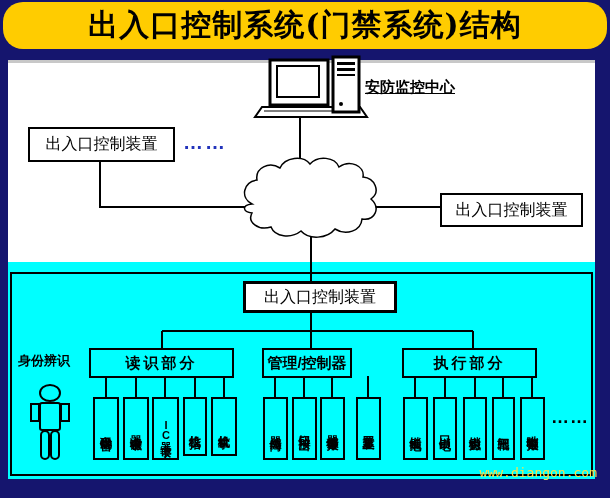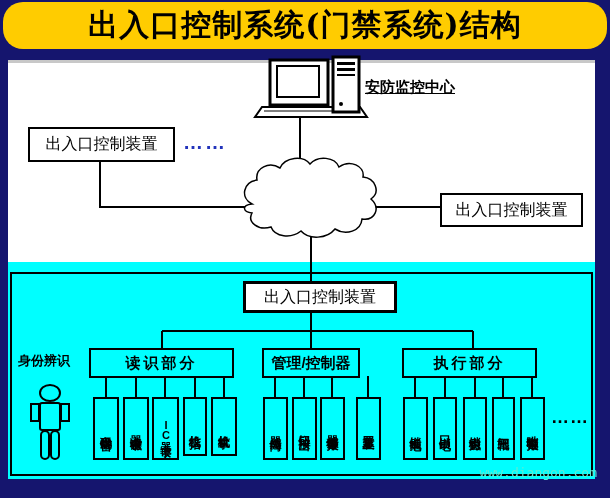--- a/index.html
+++ b/index.html
@@ -47,21 +47,21 @@
     font-size:12px;font-weight:bold;line-height:1;letter-spacing:-1px;z-index:10;
   }
   .item-box.tight{font-size:11px;letter-spacing:-2px;}
   
   .lbl{position:absolute;z-index:10;white-space:nowrap;}
   .monitor-lbl{left:365px;top:78px;font-size:15px;font-weight:600;text-decoration:underline;}
   .cloud-lbl{left:248px;top:187px;width:124px;text-align:center;font-size:16px;letter-spacing:2px;font-weight:500;}
   .identity-lbl{left:18px;top:352px;font-size:13px;font-weight:bold;}
   .dots-blue{left:183px;top:131px;font-size:20px;font-weight:bold;color:#2233bb;letter-spacing:2px;}
   .dots-black{left:551px;top:407px;font-size:18px;font-weight:bold;color:#000;letter-spacing:1px;}
-  .watermark{right:13px;top:465px;font-family:"DejaVu Sans Mono",monospace;font-size:13px;color:#5eead4;z-index:20;}
+  .watermark{right:13px;top:465px;font-family:"DejaVu Sans Mono",monospace;font-size:13px;color:#fde047;z-index:20;}
 </style>
 </head>
 <body>
 
 <div class="stage">
 
   <div class="title-bar">
     <span>出入口控制系统(门禁系统)结构</span>
   </div>
 
@@ -140,21 +140,21 @@
   <div class="lbl dots-blue">……</div>
 
 
   <div class="device-box" style="left:440px;top:193px;width:143px;height:34px;">出入口控制装置</div>
 
   <div class="device-box thick" style="left:243px;top:281px;width:154px;height:32px;">出入口控制装置</div>
 
   <div class="lbl identity-lbl">身份辨识</div>
 
   <div class="cat-box" style="left:89px;top:348px;width:145px;height:30px;">读识部分</div>
-  <div class="cat-box" style="left:262px;top:348px;width:98px;height:30px;letter-spacing:0;">管理/控制器</div>
+  <div class="cat-box" style="left:262px;top:348px;width:90px;height:30px;letter-spacing:0;">管理/控制器</div>
   <div class="cat-box" style="left:402px;top:348px;width:135px;height:30px;">执行部分</div>
 
   <div class="item-box" style="left:93px;top:397px;width:26px;height:63px;">密码键盘</div>
   <div class="item-box" style="left:123px;top:397px;width:26px;height:63px;">磁卡读卡器</div>
   <div class="item-box tight" style="left:152px;top:397px;width:27px;height:63px;">IC卡读卡器</div>
   <div class="item-box" style="left:183px;top:397px;width:24px;height:59px;">指纹机</div>
   <div class="item-box" style="left:211px;top:397px;width:26px;height:59px;">掌纹机</div>
 
   <div class="item-box" style="left:263px;top:397px;width:25px;height:63px;">门传感器</div>
   <div class="item-box" style="left:292px;top:397px;width:25px;height:63px;">出口按钮</div>

